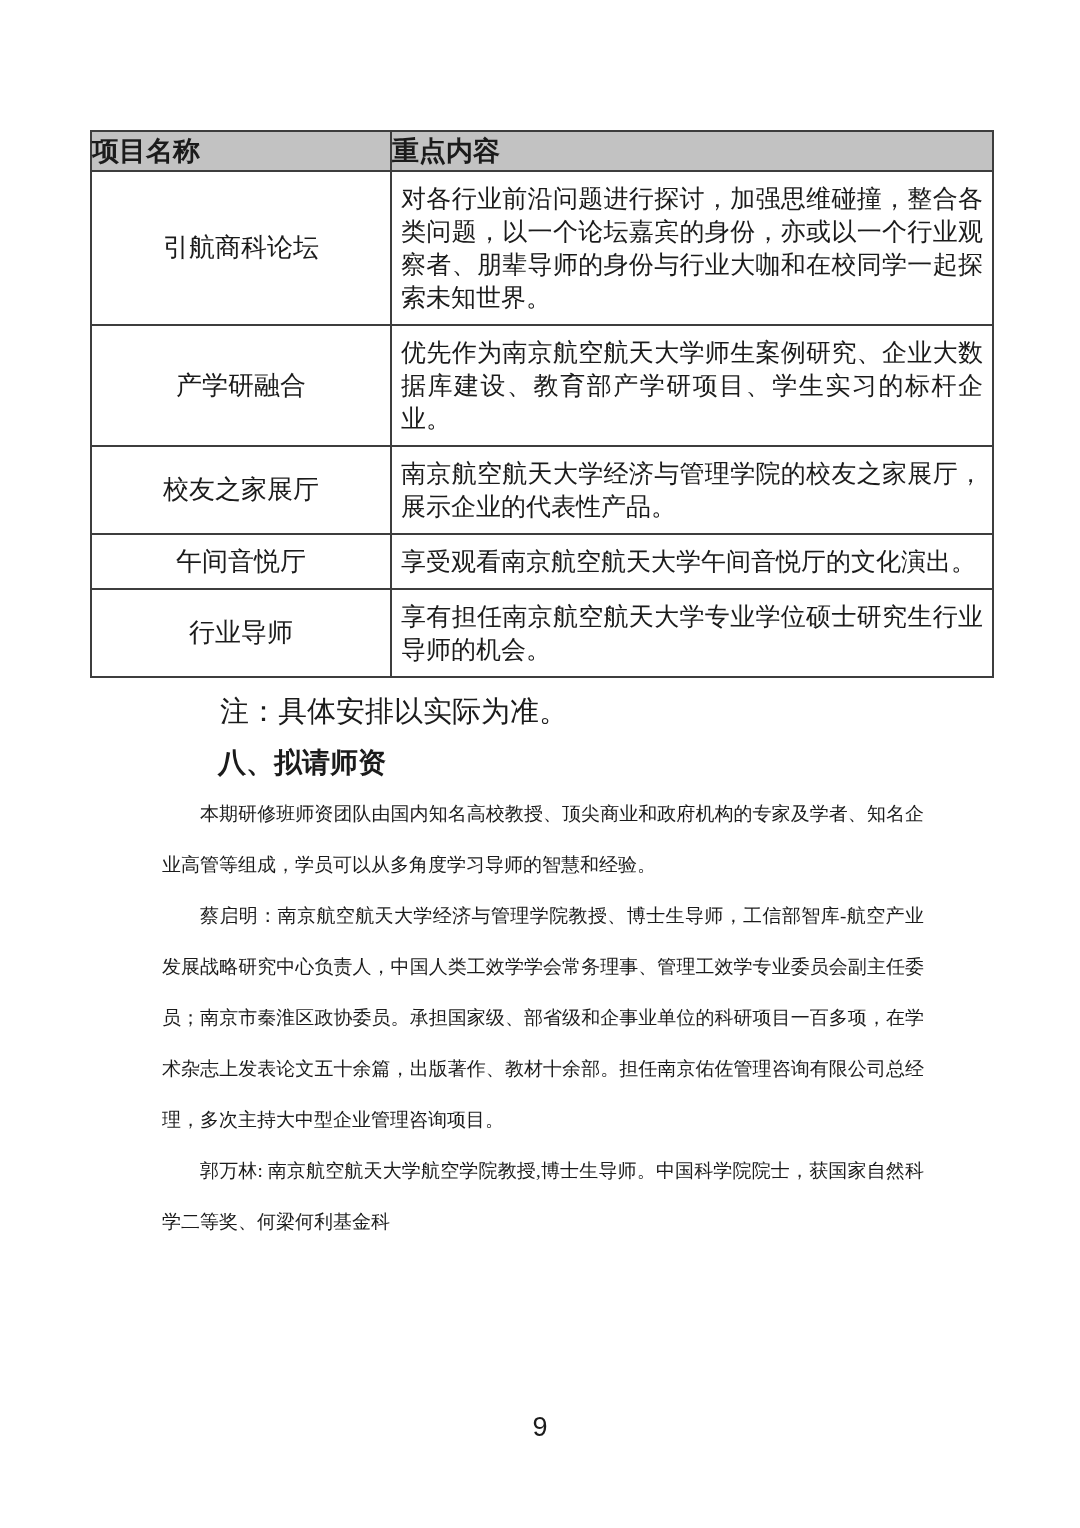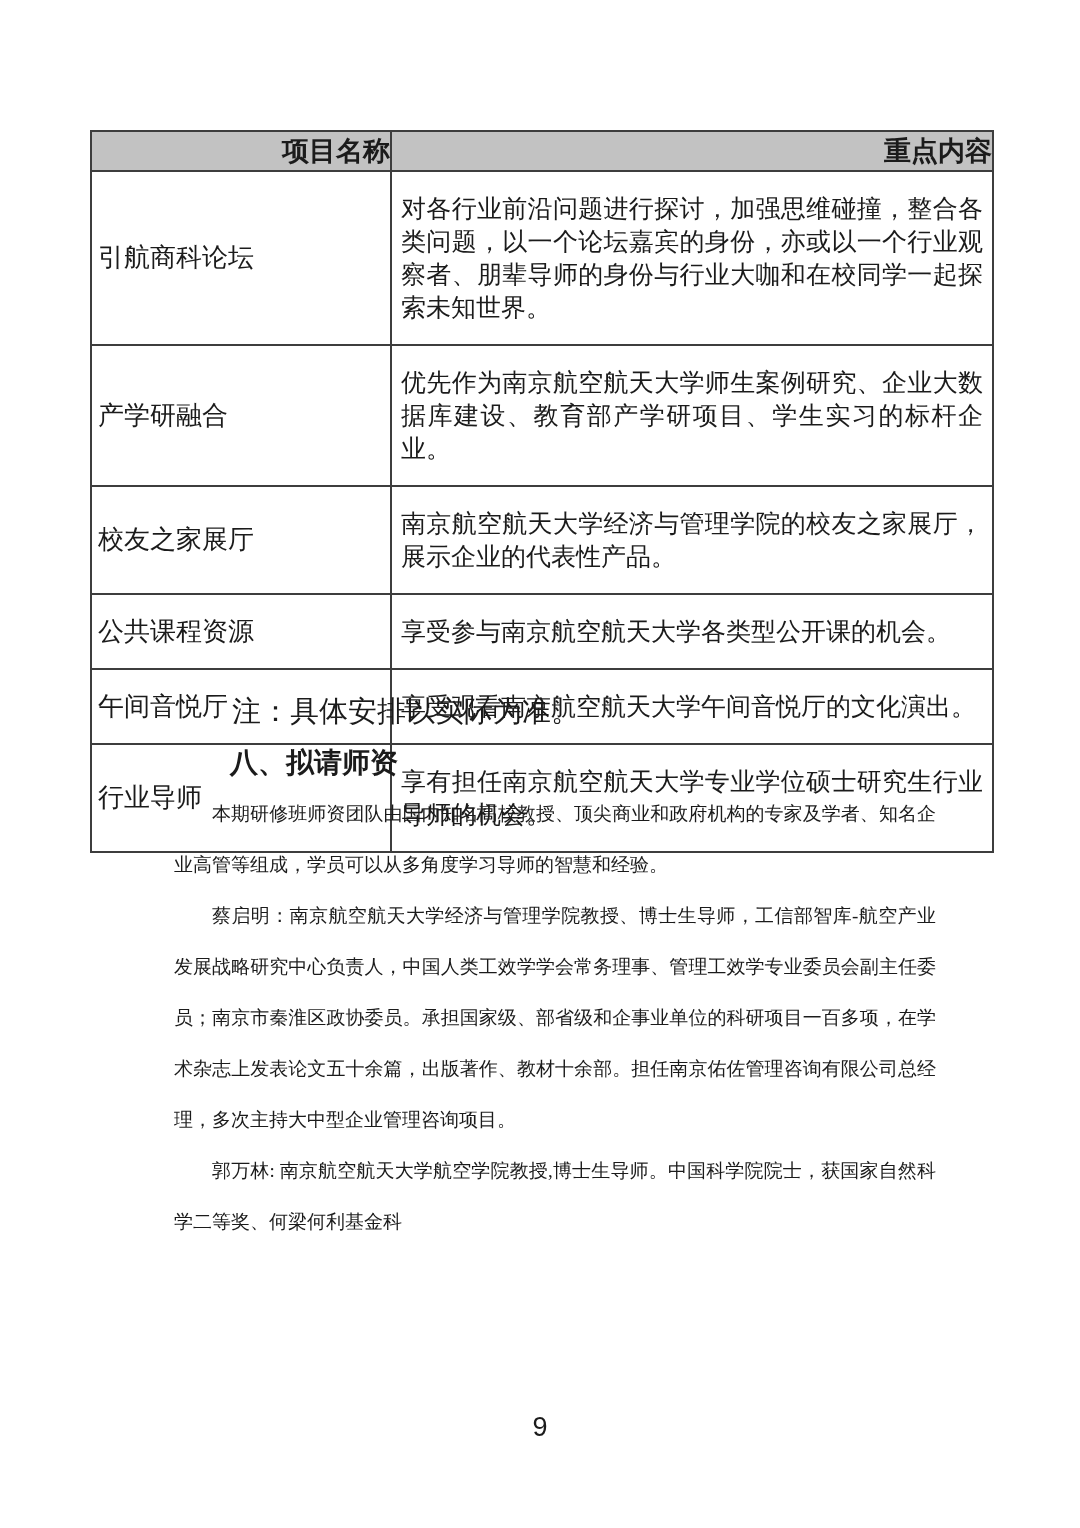--- a/index.html
+++ b/index.html
@@ -30,43 +30,43 @@
   table.projects th,
   table.projects td{
     border:2px solid var(--border);
   }
   table.projects th{
     background:var(--header-bg);
     font-family:"Liberation Sans","DejaVu Sans",sans-serif;
     font-weight:bold;
     font-size:27px;
     height:40px;
-    text-align:right;
+    text-align:left;
     vertical-align:middle;
   }
   col.c-name{width:300px;}
   col.c-content{width:602px;}
   td.cell-name{
-    text-align:left;
+    text-align:center;
     vertical-align:middle;
     font-size:26px;
     line-height:32px;
     padding:6px 6px;
   }
   td.cell-content{
     text-align:justify;
     vertical-align:middle;
     font-size:25px;
     line-height:33px;
-    padding:20px 9px;
+    padding:10px 9px;
   }
   
   .flow{
     position:absolute;
-    left:174px;top:686px;
+    left:162px;top:686px;
     width:762px;
   }
   .note{
     font-size:29px;
     line-height:51px;
     text-indent:2em;
   }
   .section-heading{
     font-family:"Liberation Sans","DejaVu Sans",sans-serif;
     font-weight:bold;
@@ -114,24 +114,20 @@
       </tr>
       <tr>
         <td class="cell-name">产学研融合</td>
         <td class="cell-content">优先作为南京航空航天大学师生案例研究、企业大数据库建设、教育部产学研项目、学生实习的标杆企业。</td>
       </tr>
       <tr>
         <td class="cell-name">校友之家展厅</td>
         <td class="cell-content">南京航空航天大学经济与管理学院的校友之家展厅，展示企业的代表性产品。</td>
       </tr>
       <tr>
-        <td class="cell-name">公共课程资源</td>
-        <td class="cell-content">享受参与南京航空航天大学各类型公开课的机会。</td>
-      </tr>
-      <tr>
         <td class="cell-name">午间音悦厅</td>
         <td class="cell-content">享受观看南京航空航天大学午间音悦厅的文化演出。</td>
       </tr>
       <tr>
         <td class="cell-name">行业导师</td>
         <td class="cell-content">享有担任南京航空航天大学专业学位硕士研究生行业导师的机会。</td>
       </tr>
     </tbody>
   </table>
 

